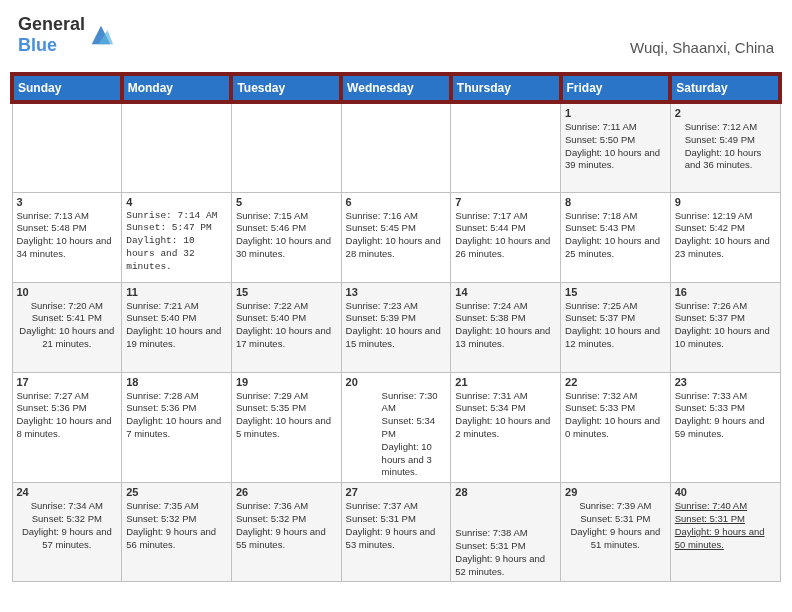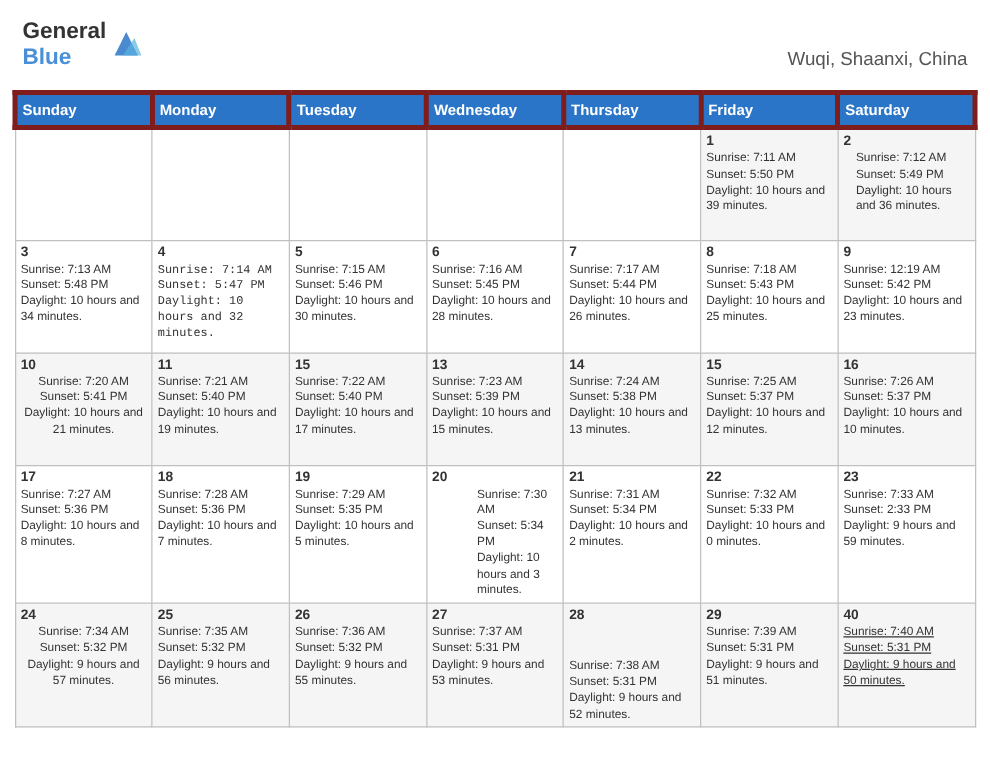--- a/index.html
+++ b/index.html
@@ -265,21 +265,21 @@
         </td>
         <td>
           <span class="day-num">22</span>
           <div class="cell-info" style="white-space: pre-line;">Sunrise: 7:32 AM
 Sunset: 5:33 PM
 Daylight: 10 hours and 0 minutes.</div>
         </td>
         <td>
           <span class="day-num">23</span>
           <div class="cell-info" style="white-space: pre-line;">Sunrise: 7:33 AM
-Sunset: 2:33 PM
+Sunset: 5:33 PM
 Daylight: 9 hours and 59 minutes.</div>
         </td>
       </tr>
       <tr>
         <td>
           <span class="day-num">24</span>
           <div class="cell-info" style="white-space: pre-line; text-align: center;">Sunrise: 7:34 AM
 Sunset: 5:32 PM
 Daylight: 9 hours and 57 minutes.</div>
         </td>
@@ -302,21 +302,21 @@
 Daylight: 9 hours and 53 minutes.</div>
         </td>
         <td>
           <span class="day-num">28</span>
           <div class="cell-info" style="white-space: pre-line; margin-top: 29px;">Sunrise: 7:38 AM
 Sunset: 5:31 PM
 Daylight: 9 hours and 52 minutes.</div>
         </td>
         <td>
           <span class="day-num">29</span>
-          <div class="cell-info" style="white-space: pre-line;">Sunrise: 7:39 AM
+          <div class="cell-info" style="white-space: pre-line; text-align: center;">Sunrise: 7:39 AM
 Sunset: 5:31 PM
 Daylight: 9 hours and 51 minutes.</div>
         </td>
         <td>
           <span class="day-num">40</span>
           <div class="cell-info" style="white-space: pre-line; text-decoration: underline;">Sunrise: 7:40 AM
 Sunset: 5:31 PM
 Daylight: 9 hours and 50 minutes.</div>
         </td>
       </tr>

